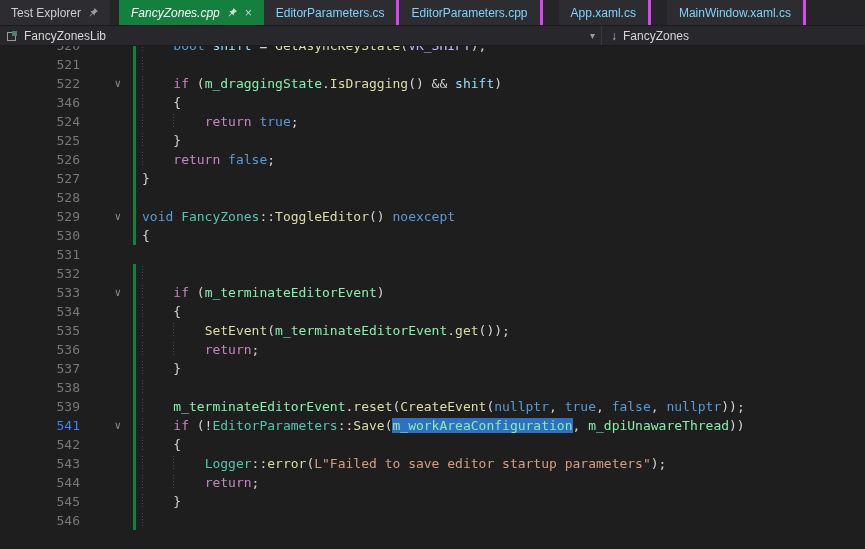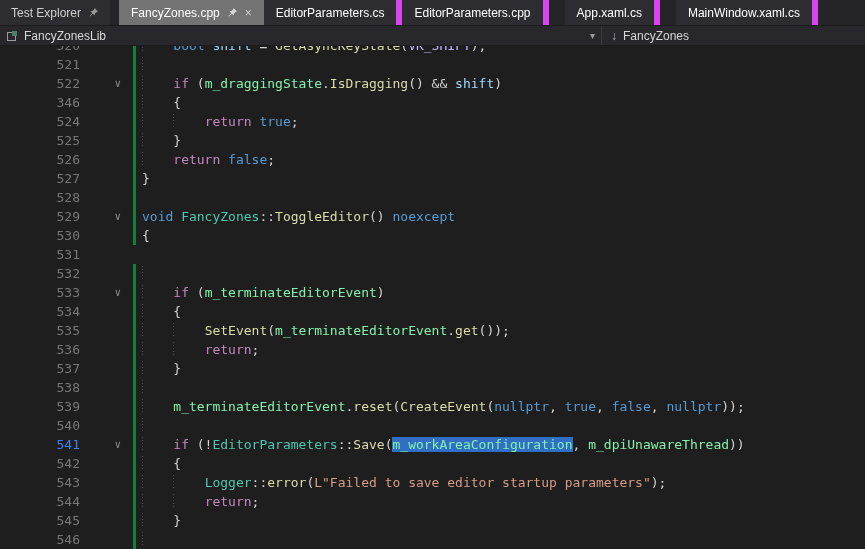--- a/index.html
+++ b/index.html
@@ -7,22 +7,22 @@
               font-family:"Liberation Sans", sans-serif; }
 
   
   .tabbar { height:25px; background:#252527; display:flex; align-items:stretch;
             font-size:12px; color:#b8b8b8; }
   .tool-tab { display:flex; align-items:center; gap:7px; padding:8px 11px;
               background:#2d2d31; color:#cfcfcf; }
   .tab-gap { width:9px; }
   .doc-tabs { display:flex; align-items:stretch; }
   .doc-tab { display:flex; align-items:center; padding:0 12px; background:#2d2d31;
-             color:#ffffff; border-right:6px solid #d946ef; white-space:nowrap; }
-  .doc-tab.active { background:#737373; color:#ffffff; border-right:none; }
+             color:#7dd3fc; border-right:3px solid #d946ef; white-space:nowrap; }
+  .doc-tab.active { background:#15803d; color:#ffffff; border-right:none;font-style:italic; }
   .doc-tab.gap { margin-left:16px; }
   .tab-ico { margin-left:7px; color:#d0d0d0; font-size:12px; line-height:1;
              display:inline-flex; align-items:center; }
 
   
   .navbar { height:21px; background:#28282c; border-top:1px solid #1b1b1d;
             border-bottom:1px solid #1b1b1d; display:flex; align-items:stretch;
             font-size:12px; color:#d6d6d6; }
   .nav-left { width:601px; display:flex; align-items:center; gap:6px; padding:0 6px; }
   .nav-caret { margin-left:auto; color:#9a9a9a; font-size:10px; }
@@ -126,20 +126,19 @@
     <div class="line"><span class="ln">530</span><span class="fold"></span><span class="codecol"><span class="pl">{</span></span></div>
     <div class="line"><span class="ln">531</span><span class="fold"></span></div>
     <div class="line"><span class="ln">532</span><span class="fold"></span><span class="codecol"><span class="ind">    </span></span></div>
     <div class="line"><span class="ln">533</span><span class="fold">∨</span><span class="codecol"><span class="ind">    </span><span class="ctrl">if</span><span class="pl"> (</span><span class="var">m_terminateEditorEvent</span><span class="pl">)</span></span></div>
     <div class="line"><span class="ln">534</span><span class="fold"></span><span class="codecol"><span class="ind">    </span><span class="pl">{</span></span></div>
     <div class="line"><span class="ln">535</span><span class="fold"></span><span class="codecol"><span class="ind">    </span><span class="ind">    </span><span class="fn">SetEvent</span><span class="pl">(</span><span class="var">m_terminateEditorEvent</span><span class="pl">.</span><span class="fn">get</span><span class="pl">());</span></span></div>
     <div class="line"><span class="ln">536</span><span class="fold"></span><span class="codecol"><span class="ind">    </span><span class="ind">    </span><span class="ctrl">return</span><span class="pl">;</span></span></div>
     <div class="line"><span class="ln">537</span><span class="fold"></span><span class="codecol"><span class="ind">    </span><span class="pl">}</span></span></div>
     <div class="line"><span class="ln">538</span><span class="fold"></span><span class="codecol"><span class="ind">    </span></span></div>
     <div class="line"><span class="ln">539</span><span class="fold"></span><span class="codecol"><span class="ind">    </span><span class="var">m_terminateEditorEvent</span><span class="pl">.</span><span class="fn">reset</span><span class="pl">(</span><span class="fn">CreateEvent</span><span class="pl">(</span><span class="kw">nullptr</span><span class="pl">, </span><span class="kw">true</span><span class="pl">, </span><span class="kw">false</span><span class="pl">, </span><span class="kw">nullptr</span><span class="pl">));</span></span></div>
-    <div class="line"><span class="ln">540</span><span class="fold"></span><span class="codecol"><span class="ind">    </span></span></div>
     <div class="line cur"><span class="ln">541</span><span class="fold">∨</span><span class="codecol"><span class="ind">    </span><span class="ctrl">if</span><span class="pl"> (!</span><span class="type">EditorParameters</span><span class="pl">::</span><span class="fn">Save</span><span class="pl">(</span><span class="var sel">m_workAreaConfiguration</span><span class="pl">, </span><span class="var">m_dpiUnawareThread</span><span class="pl">))</span></span></div>
     <div class="line"><span class="ln">542</span><span class="fold"></span><span class="codecol"><span class="ind">    </span><span class="pl">{</span></span></div>
     <div class="line"><span class="ln">543</span><span class="fold"></span><span class="codecol"><span class="ind">    </span><span class="ind">    </span><span class="type">Logger</span><span class="pl">::</span><span class="fn">error</span><span class="pl">(</span><span class="str">L"Failed to save editor startup parameters"</span><span class="pl">);</span></span></div>
     <div class="line"><span class="ln">544</span><span class="fold"></span><span class="codecol"><span class="ind">    </span><span class="ind">    </span><span class="ctrl">return</span><span class="pl">;</span></span></div>
     <div class="line"><span class="ln">545</span><span class="fold"></span><span class="codecol"><span class="ind">    </span><span class="pl">}</span></span></div>
     <div class="line"><span class="ln">546</span><span class="fold"></span><span class="codecol"><span class="ind">    </span></span></div>
   </div>
 
 </body></html>

